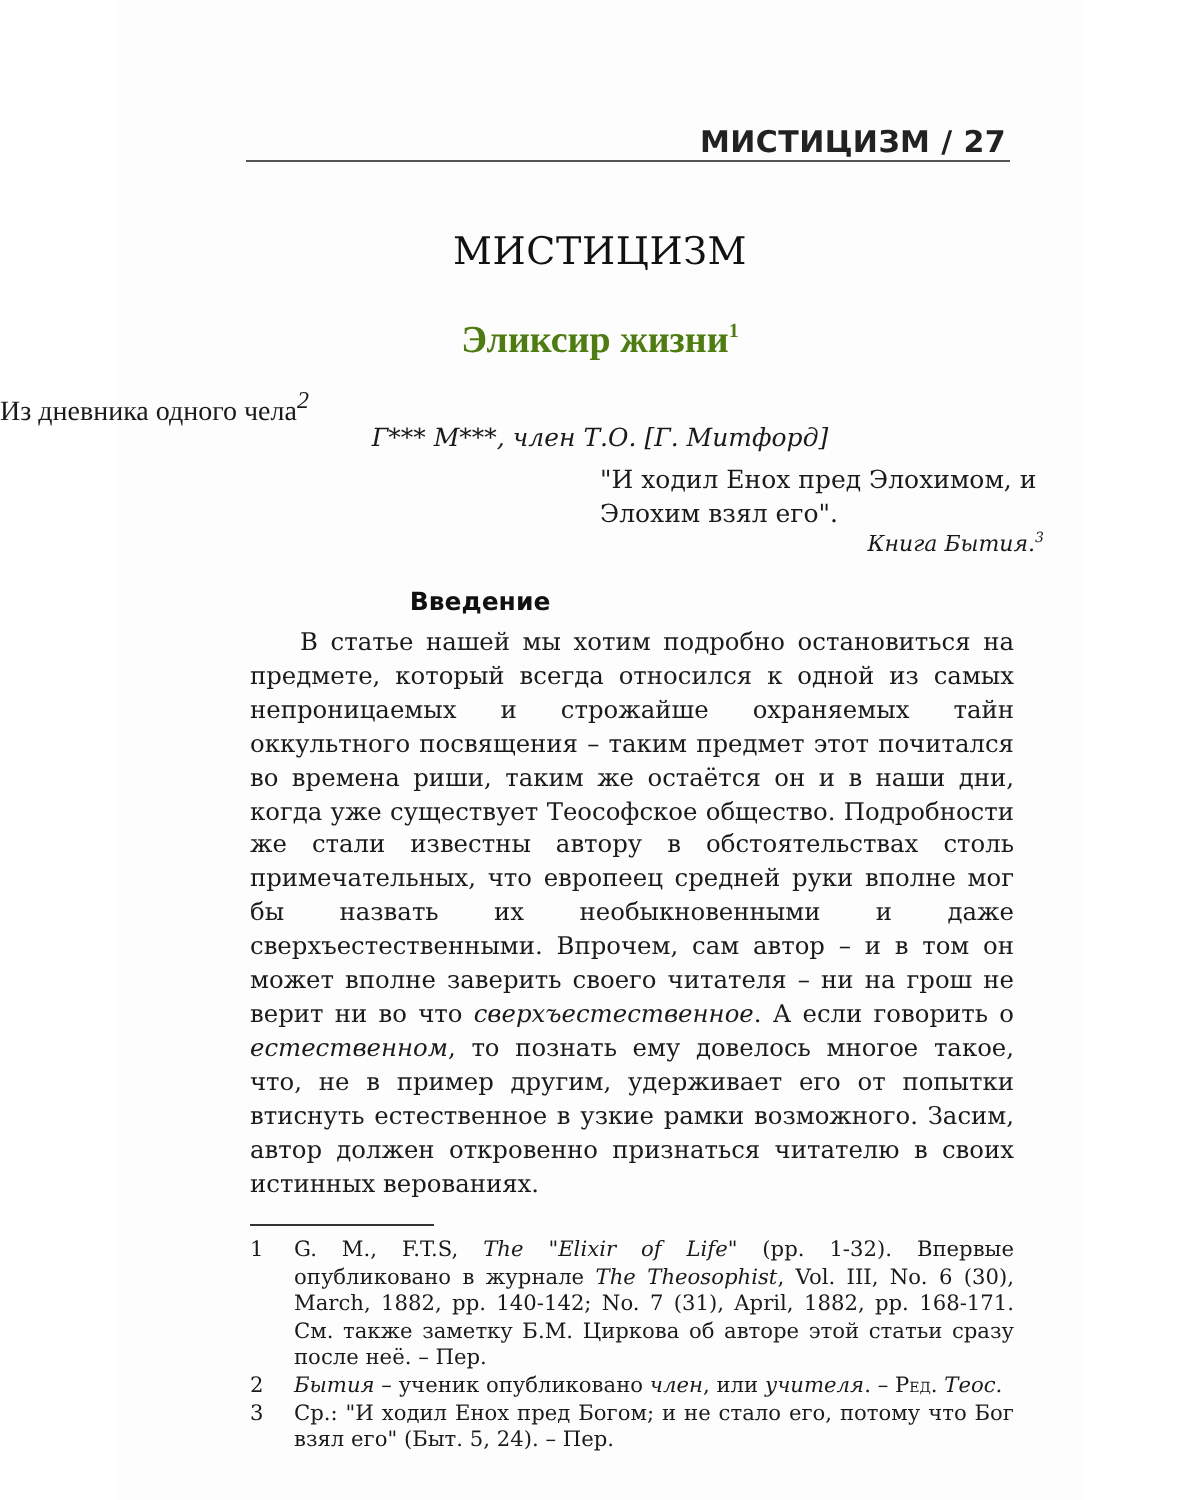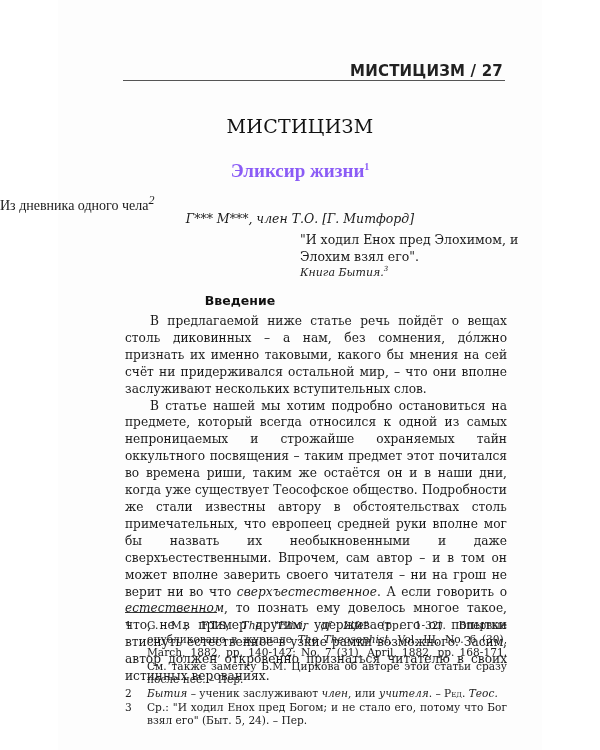--- a/index.html
+++ b/index.html
@@ -26,42 +26,42 @@
       background: #555;
     }
     .chapter-title {
       position: absolute; left: 0; width: 600px; top: 115px;
       text-align: center; font-family: "DejaVu Serif", serif;
       font-size: 19px; color: #111; letter-spacing: 0.3px;
     }
     .article-title {
       position: absolute; left: 0; width: 600px; top: 160px;
       text-align: center; font-family: "Liberation Serif", serif;
-      font-weight: bold; font-size: 19px; color: #8b5cf6;
+      font-weight: bold; font-size: 19px; color: #4d7c0f;
     }
     .article-title sup, .subtitle sup { font-size: 10px; }
     .subtitle {
       position: absolute; left: 0; width: 600px; top: 193px;
       text-align: left; font-family: "Liberation Serif", serif;
       font-size: 14px; color: #1a1a1a;
     }
     .subtitle sup { font-style: italic; font-size: 12px; vertical-align: 6px; }
     .author {
       position: absolute; left: 0; width: 600px; top: 211px;
       text-align: center; font-family: "DejaVu Serif", serif;
       font-style: italic; font-size: 12.5px; color: #1a1a1a;
     }
     .epigraph {
       position: absolute; left: 300px; top: 231px; width: 230px;
       font-family: "DejaVu Serif", serif; font-size: 12.5px; line-height: 17px;
       color: #1a1a1a;
     }
     .epigraph-source {
       position: absolute; left: 300px; top: 265px; width: 222px;
-      text-align: left; font-family: "DejaVu Serif", serif;
+      text-align: right; font-family: "DejaVu Serif", serif;
       font-style: italic; font-size: 11px; color: #1a1a1a;
     }
     .epigraph-source sup { font-size: 7px; }
     .section-heading {
       position: absolute; left: 0; width: 480px; top: 293px;
       text-align: center; font-family: "DejaVu Sans", sans-serif;
       font-weight: bold; font-size: 12.5px; color: #111;
     }
     .body-text {
       position: absolute; left: 125px; top: 313px; width: 382px;
@@ -100,32 +100,31 @@
 <div class="subtitle"><span>Из дневника одного чела</span><sup>2</sup></div>
 
 <div class="author">Г*** М***, член Т.О. [Г. Митфорд]</div>
 
 <div class="epigraph">"И ходил Енох пред Элохимом, и Элохим взял его".</div>
 <div class="epigraph-source"><span>Книга Бытия.</span><sup>3</sup></div>
 
 <div class="section-heading">Введение</div>
 
 <div class="body-text">
-  <p>В предлагаемой ниже статье речь пойдёт о вещах столь диковинных – а нам, без сомнения, дóлжно признать их именно таковыми, какого бы мнения на сей счёт ни придерживался остальной мир, – что они вполне заслуживают нескольких вступительных слов.</p>
   <p><span>В статье нашей мы хотим подробно остановиться на предмете, который всегда относился к одной из самых непроницаемых и строжайше охраняемых тайн оккультного посвящения – таким предмет этот почитался во времена риши, таким же остаётся он и в наши дни, когда уже существует Теософское общество. Подробности же стали известны автору в обстоятельствах столь примечательных, что европеец средней руки вполне мог бы назвать их необыкновенными и даже сверхъестественными. Впрочем, сам автор – и в том он может вполне заверить своего читателя – ни на грош не верит ни во что </span><em>сверхъестественное</em><span>. А если говорить о </span><em>естественном</em><span>, то познать ему довелось многое такое, что, не в пример другим, удерживает его от попытки втиснуть естественное в узкие рамки возможного. Засим, автор должен откровенно признаться читателю в своих истинных верованиях.</span></p>
 </div>
 
 <div class="fn-rule"></div>
 
 <div class="footnotes">
   <div class="fn">
     <span class="fn-num">1</span>
     <span class="fn-text"><span>G. M., F.T.S, </span><em>The "Elixir of Life"</em><span> (pp. 1-32). Впервые опубликовано в журнале </span><em>The Theosophist</em><span>, Vol. III, No. 6 (30), March, 1882, pp. 140-142; No. 7 (31), April, 1882, pp. 168-171. См. также заметку Б.М. Циркова об авторе этой статьи сразу после неё. – Пер.</span></span>
   </div>
   <div class="fn">
     <span class="fn-num">2</span>
-    <span class="fn-text"><em>Бытия</em><span> – ученик заслуживают </span><em>член</em><span>, или </span><em>учителя</em><span>. – </span><span class="smallcaps">Ред.</span><span> </span><em>Теос.</em></span>
+    <span class="fn-text"><em>Бытия</em><span> – ученик опубликовано </span><em>член</em><span>, или </span><em>учителя</em><span>. – </span><span class="smallcaps">Ред.</span><span> </span><em>Теос.</em></span>
   </div>
   <div class="fn">
     <span class="fn-num">3</span>
     <span class="fn-text">Ср.: "И ходил Енох пред Богом; и не стало его, потому что Бог взял его" (Быт. 5, 24). – Пер.</span>
   </div>
 </div>
 
 </body></html>

